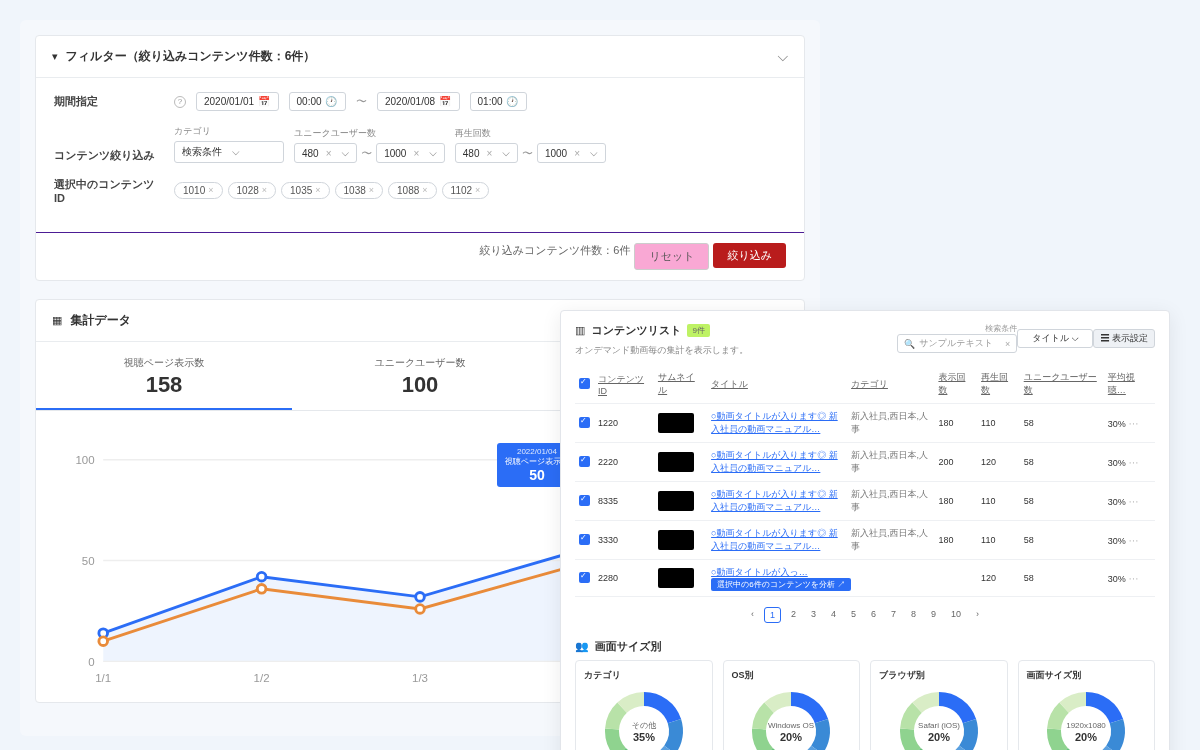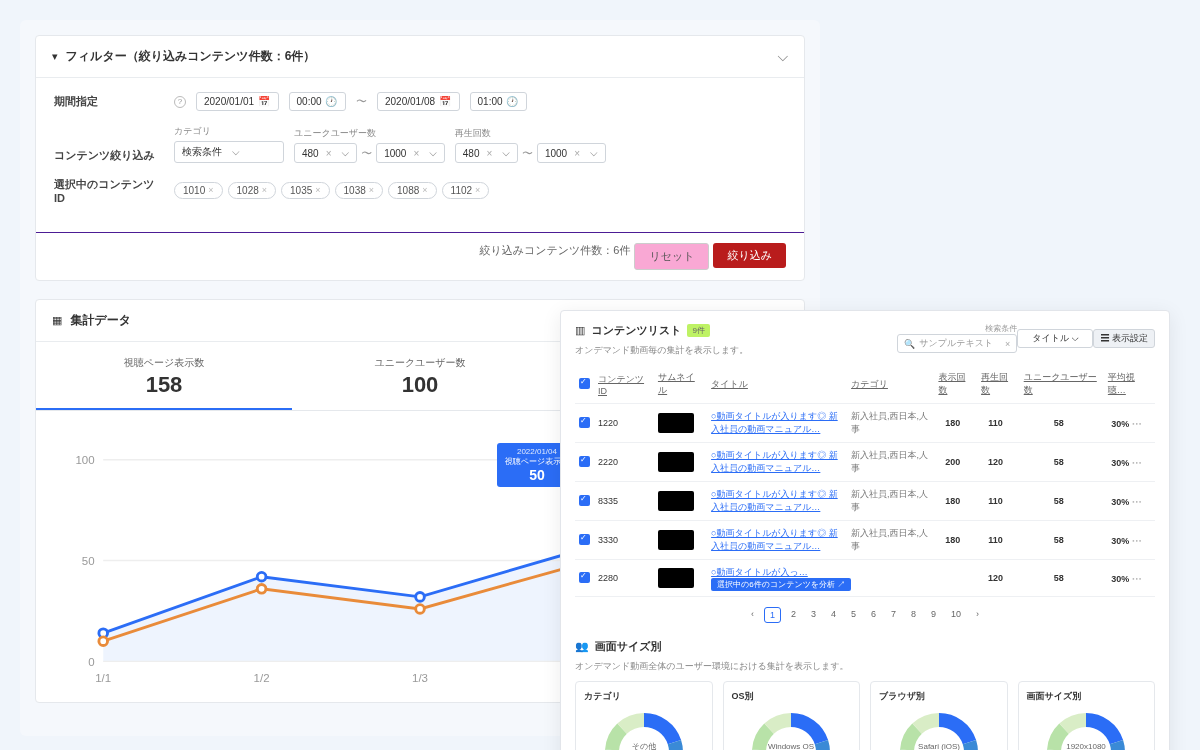--- a/index.html
+++ b/index.html
@@ -42,21 +42,21 @@
 .badge-sm { background: #bef264; color: #666; font-size: 8px; padding: 1px 5px; border-radius: 2px; }
 .sec-desc { font-size: 9px; color: #888; margin-bottom: 8px; }
 .tool-row { display: flex; align-items: center; margin-left: auto; }
 .srch { display: flex; align-items: center; border: 1px solid #d0d5db; border-radius: 3px; padding: 2px 6px; font-size: 9px; gap: 4px; }
 .srch .x { color: #aaa; }
 .mini-sel { border: 1px solid #d0d5db; border-radius: 3px; padding: 2px 14px; font-size: 9px; }
 .disp-btn { background: #eef1f5; border: 1px solid #d0d5db; border-radius: 3px; padding: 2px 6px; font-size: 9px; }
 table { width: 100%; border-collapse: collapse; font-size: 9px; }
 th, td { padding: 6px 4px; border-bottom: 1px solid #eef0f3; text-align: left; }
 th { color: #666; font-weight: 500; text-decoration: underline; }
-td.num { text-align: center; padding-right: 10px; font-weight: bold; }
+td.num { text-align: left; padding-right: 10px; }
 .cb { width: 11px; height: 11px; background: #2b6df6; border-radius: 2px; display: inline-block; position: relative; }
 .cb::after { content: "✓"; color: #fff; font-size: 8px; position: absolute; left: 1px; top: -1px; }
 .thumb { width: 36px; height: 20px; background: #000; border-radius: 2px; }
 .link { color: #2b6df6; text-decoration: underline; }
 .row-action { background: #2b6df6; color: #fff; font-size: 8px; padding: 2px 6px; border-radius: 2px; white-space: nowrap; }
 .pager { display: flex; justify-content: center; gap: 5px; margin: 10px 0 16px; font-size: 9px; color: #666; }
 .pager span { padding: 2px 5px; }
 .pager .cur { border: 1px solid #2b6df6; border-radius: 3px; color: #2b6df6; }
 .donuts { display: flex; gap: 10px; }
 .donut-card { flex: 1; border: 1px solid #e5e8ec; border-radius: 4px; padding: 8px; }
@@ -326,21 +326,20 @@
       <span>8</span>
       <span>9</span>
       <span>10</span>
       <span>›</span>
   </div>
 
   <div class="sec-head">
     <span>👥</span>
     <span class="title">画面サイズ別</span>
   </div>
-  <div class="sec-desc">オンデマンド動画全体のユーザー環境における集計を表示します。</div>
   <div class="donuts" id="donuts">
       <div class="donut-card">
         <div class="donut-title">カテゴリ</div>
     <svg class="donut-svg" width="90" height="90" viewBox="0 0 90 90">
           <path d="M 45 13 A 32 32 0 0 1 75.43380852144492 35.11145618000168" stroke="#2b6df6" stroke-width="14" fill="none"></path>
           <path d="M 75.43380852144492 35.11145618000168 A 32 32 0 0 1 70.88854381999832 63.80912807335914" stroke="#3a8ad6" stroke-width="14" fill="none"></path>
           <path d="M 70.88854381999832 63.80912807335914 A 32 32 0 0 1 45 77" stroke="#5aa0e0" stroke-width="14" fill="none"></path>
           <path d="M 45 77 A 32 32 0 0 1 21.673003922514837 66.90550738971804" stroke="#69c27c" stroke-width="14" fill="none"></path>
           <path d="M 21.673003922514837 66.90550738971804 A 32 32 0 0 1 13.06314469029531 42.99070337506199" stroke="#8fd38f" stroke-width="14" fill="none"></path>
           <path d="M 13.06314469029531 42.99070337506199 A 32 32 0 0 1 23.094492610281954 21.673003922514837" stroke="#b8e2a8" stroke-width="14" fill="none"></path>

